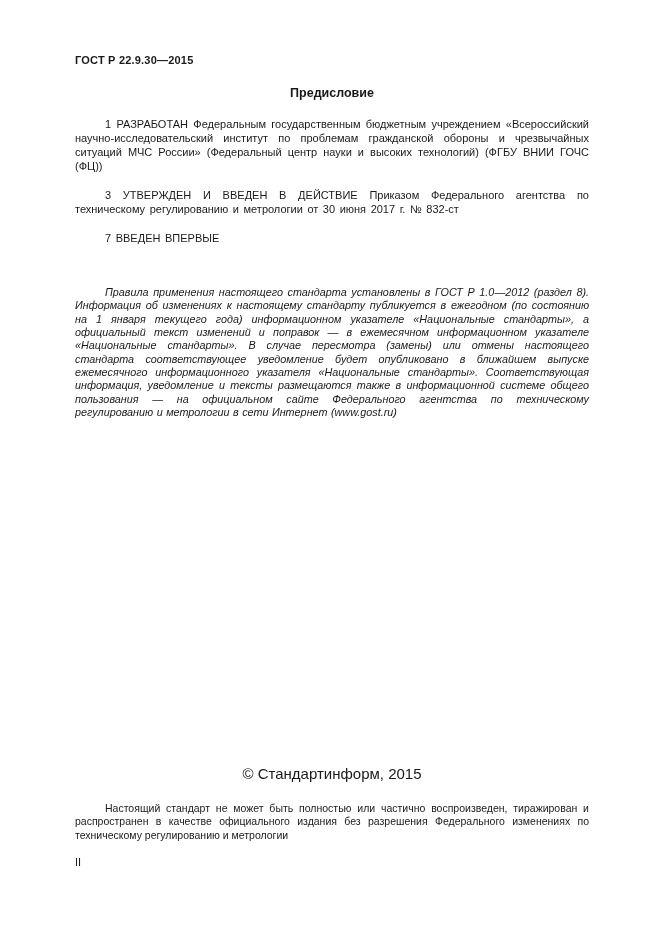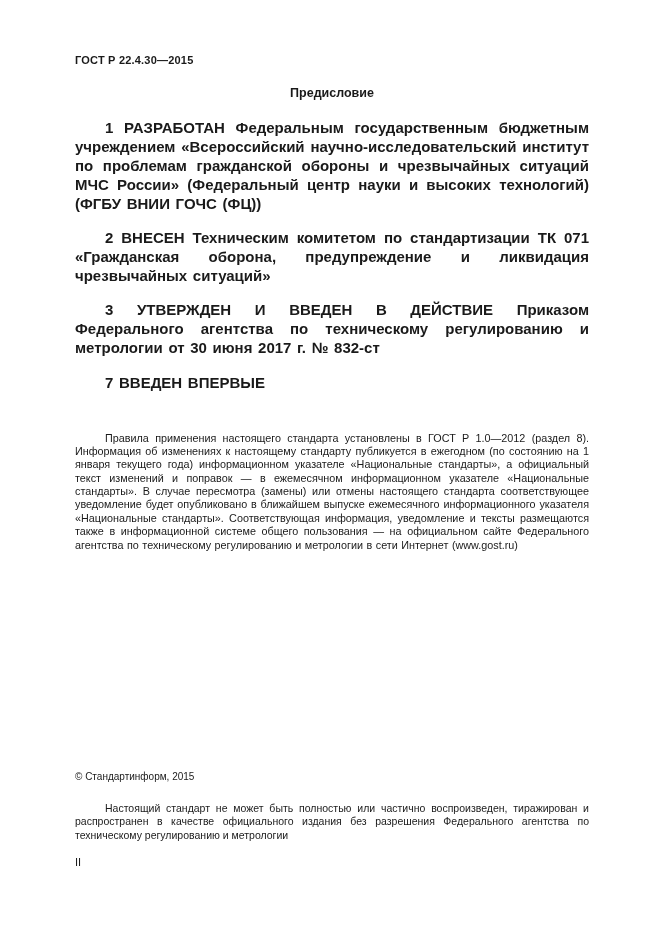--- a/index.html
+++ b/index.html
@@ -23,76 +23,75 @@
     font-weight: bold;
     letter-spacing: 0.2px;
   }
   .doc-title {
     font-size: 12.5px;
     font-weight: bold;
     text-align: center;
     margin-top: 20px;
   }
   .num-para {
-    font-size: 15px;
+    font-size: 11px;
     line-height: 1.27;
     text-align: justify;
     text-indent: 30px;
     margin-top: 15px;
     word-spacing: 1.5px;
-    font-weight: bold;
   }
   .num-para:first-of-type { margin-top: 18px; }
   .note-para {
     font-size: 10.8px;
+    font-style: italic;
     line-height: 1.24;
     text-align: justify;
     text-indent: 30px;
     margin-top: 40px;
     word-spacing: 0.5px;
   }
   .bottom-block {
     margin-top: auto;
   }
   .copyright {
-    font-size: 10px;
-    text-align: left;
+    font-size: 15px;
+    text-align: center;
     margin-bottom: 20px;
   }
   .footer-note {
     font-size: 10.5px;
     line-height: 1.28;
     text-align: justify;
     text-indent: 30px;
   }
   .page-number {
     font-size: 11px;
     margin-top: 14px;
   }
 </style>
 </head>
 <body>
 
 <div class="page">
 
-  <div class="doc-header">ГОСТ Р 22.4.30—2015</div>
+  <div class="doc-header">ГОСТ Р 22.9.30—2015</div>
 
   <div class="doc-title">Предисловие</div>
 
   <p class="num-para">1  РАЗРАБОТАН  Федеральным  государственным  бюджетным  учреждением  «Всероссийский научно-исследовательский институт по проблемам гражданской обороны и чрезвычайных ситуаций МЧС России» (Федеральный центр науки и высоких технологий) (ФГБУ ВНИИ ГОЧС (ФЦ))</p>
 
-  <p class="num-para">2  ВНЕСЕН  Техническим  комитетом  по  стандартизации  ТК  071  «Гражданская  оборона, предупреждение и ликвидация чрезвычайных ситуаций»</p>
 
   <p class="num-para">3  УТВЕРЖДЕН  И  ВВЕДЕН  В  ДЕЙСТВИЕ  Приказом  Федерального  агентства  по  техническому регулированию и метрологии от 30 июня 2017 г. № 832-ст</p>
 
   <p class="num-para">7  ВВЕДЕН ВПЕРВЫЕ</p>
 
   <p class="note-para">Правила применения настоящего стандарта установлены в ГОСТ Р 1.0—2012 (раздел 8). Информация об изменениях к настоящему стандарту публикуется в ежегодном (по состоянию на 1 января текущего года) информационном указателе «Национальные стандарты», а официальный текст изменений и поправок — в ежемесячном информационном указателе «Национальные стандарты». В случае пересмотра (замены) или отмены настоящего стандарта соответствующее уведомление будет опубликовано в ближайшем выпуске ежемесячного информационного указателя «Национальные стандарты». Соответствующая информация, уведомление и тексты размещаются также в информационной системе общего пользования — на официальном сайте Федерального агентства по техническому регулированию и метрологии в сети Интернет (www.gost.ru)</p>
 
   <div class="bottom-block">
     <div class="copyright">© Стандартинформ, 2015</div>
 
-    <p class="footer-note">Настоящий стандарт не может быть полностью или частично воспроизведен, тиражирован и распространен в качестве официального издания без разрешения Федерального агентства по техническому регулированию и метрологии</p>
+    <p class="footer-note">Настоящий стандарт не может быть полностью или частично воспроизведен, тиражирован и распространен в качестве официального издания без разрешения Федерального изменениях по техническому регулированию и метрологии</p>
 
     <div class="page-number">II</div>
   </div>
 
 </div>
 
 </body></html>

